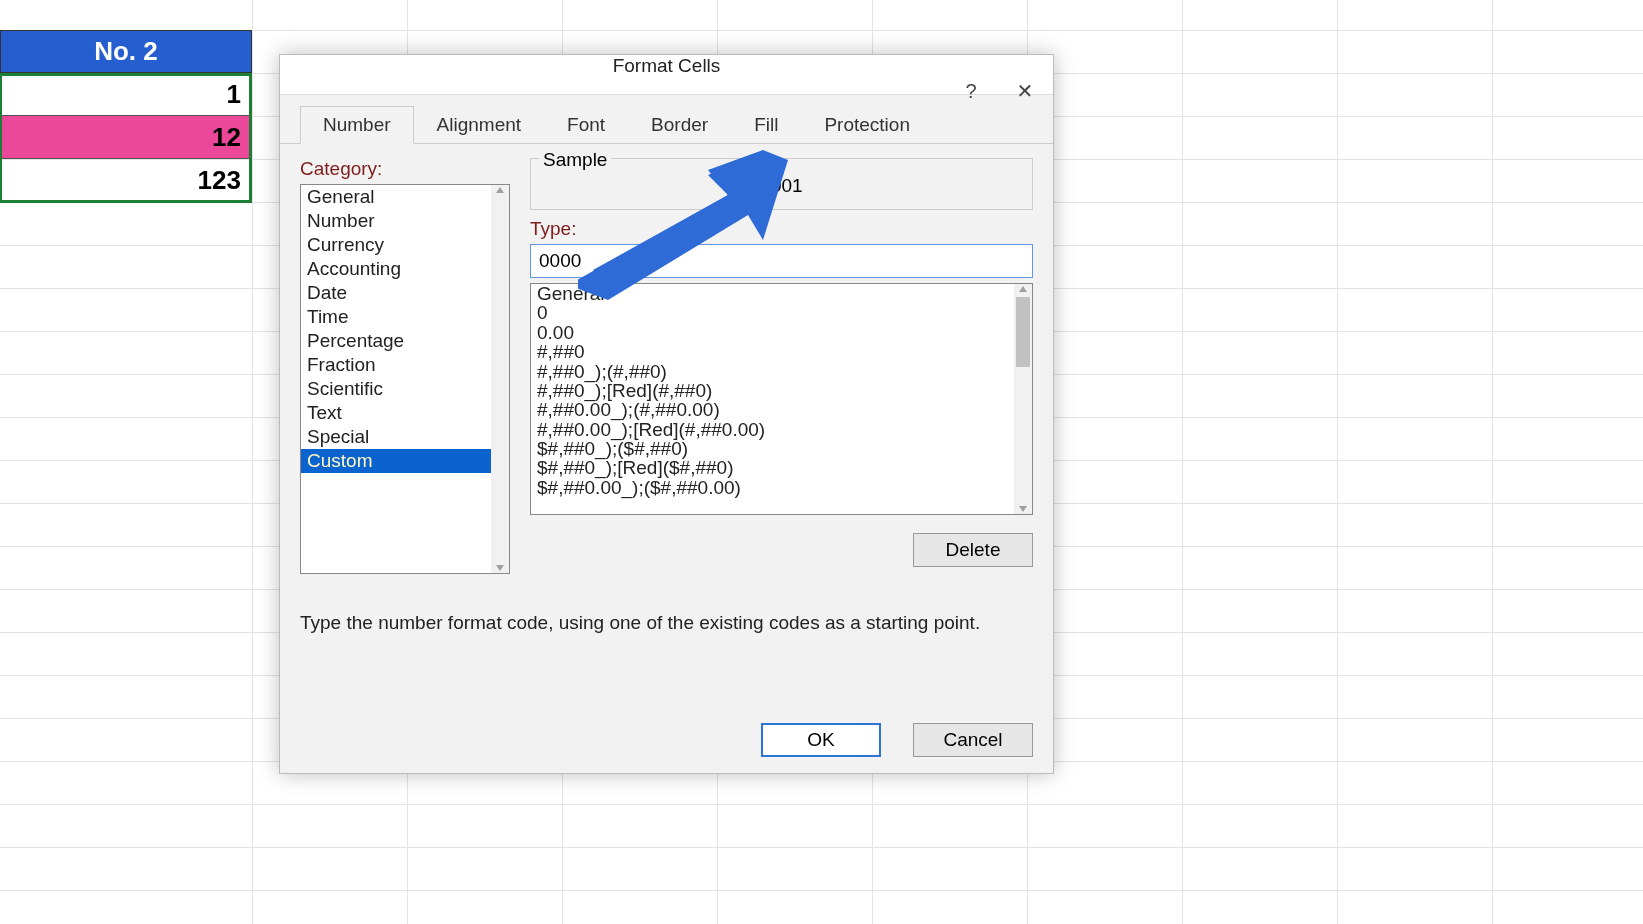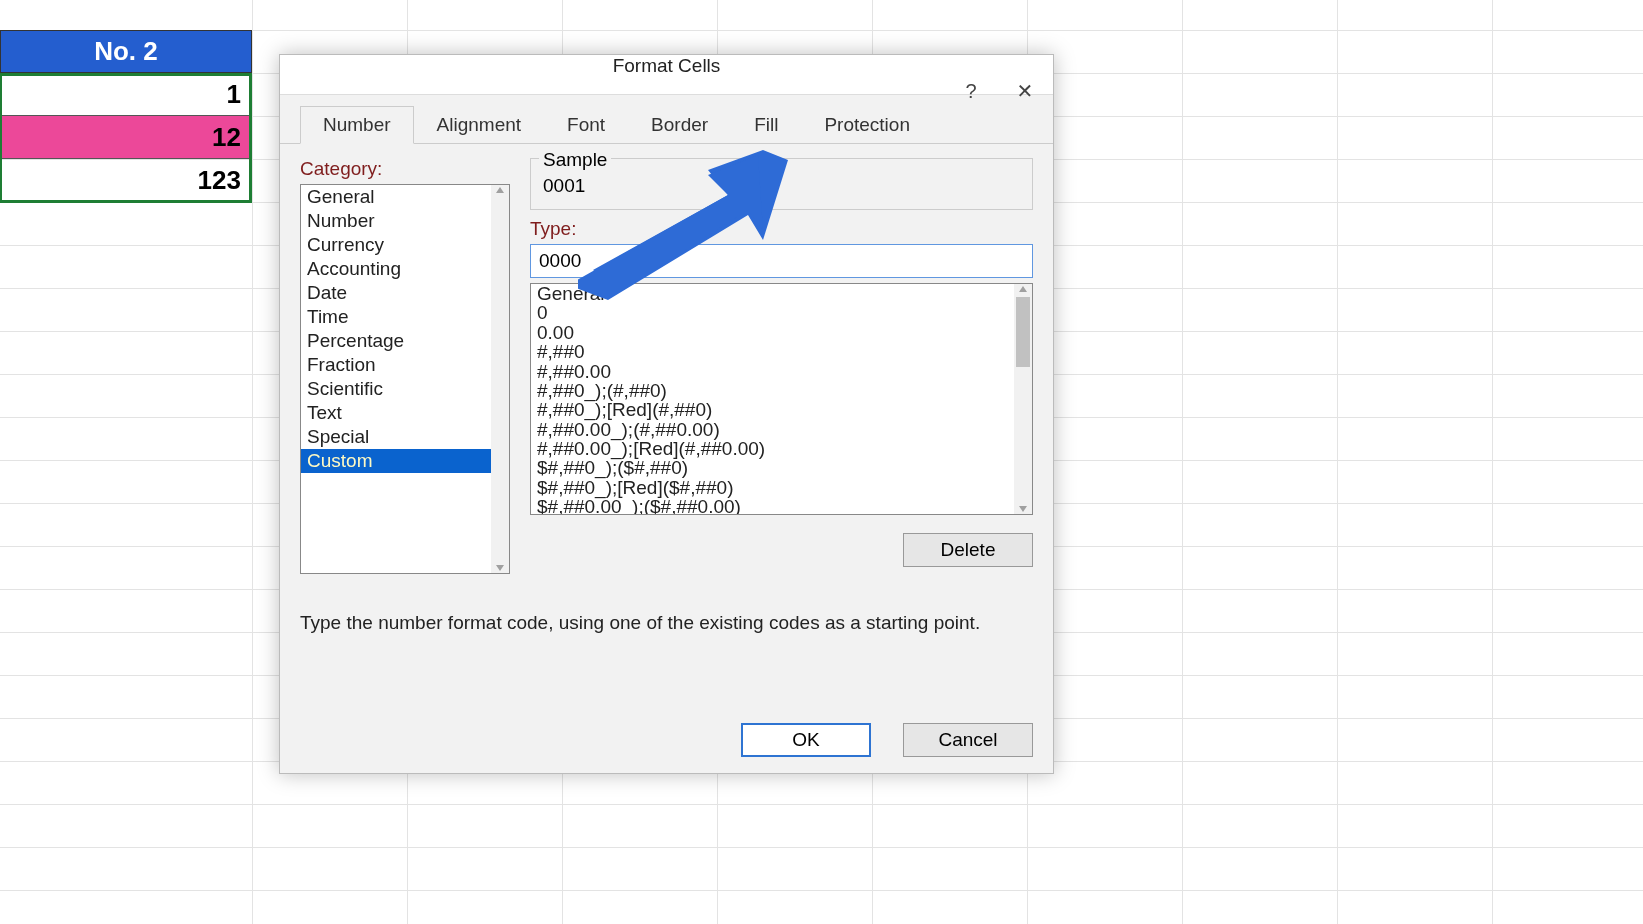--- a/index.html
+++ b/index.html
@@ -44,34 +44,34 @@
               overflow:hidden; position:relative; }
   .cat-list .scrollbar { position:absolute; right:0; top:0; bottom:0; width:18px;
                          background:#f1f1f1; display:flex; flex-direction:column;
                          justify-content:space-between; align-items:center; }
   .scrollbar svg { width:10px; height:10px; fill:#a0a0a0; }
   .cat-item { padding:1px 6px; font-size:19px; color:#222; cursor:pointer; }
   .cat-item.selected { background:#0a63ce; color:#fef9c3; }
 
   .right-col { flex:1; }
   .sample-box { border:1px solid #ccc; background:#f2f2f2; padding:10px 12px 12px 12px;
-                margin-bottom:8px; position:relative; }
+                margin-bottom:8px; position:relative;text-align:center; }
   .sample-box .lbl { position:absolute; top:-10px; left:8px; background:#f2f2f2;
                      padding:0 4px; font-size:19px; }
   .sample-val { font-size:19px; padding-top:6px; }
   .type-input { width:100%; height:34px; border:1px solid #6097e0; padding:4px 8px;
                 font-size:19px; font-family:Liberation Sans, sans-serif; background:#fff; }
   .type-list { width:100%; height:232px; border:1px solid #888; background:#fff;
                margin-top:5px; overflow:hidden; position:relative; }
   .type-list .item { padding:0 6px; font-size:19px; color:#222; line-height:1.02; cursor:pointer; }
   .type-list .scrollbar { position:absolute; right:0; top:0; bottom:0; width:18px;
                           background:#f1f1f1; display:flex; flex-direction:column;
                           align-items:center; }
   .type-list .thumb { width:14px; height:70px; background:#c1c1c1; margin-top:3px; }
-  .btn { width:130px; height:34px; background:#e6e6e6; border:1px solid #999;
+  .btn { width:120px; height:34px; background:#e6e6e6; border:1px solid #999;
          font-size:19px; cursor:pointer; }
   .btn.primary { background:#fff; border:2px solid #2e74d2; }
   .del-row { display:flex; justify-content:flex-end; margin-top:18px; }
   .hint { font-size:19px; color:#222; margin-top:38px; }
   .footer { position:absolute; bottom:16px; right:20px; display:flex; gap:32px; }
 
   
   .arrow { position:absolute; left:578px; top:150px; pointer-events:none; }
 </style>
 </head>
@@ -175,21 +175,20 @@
         </div>
 
         <div class="label">Type:</div>
         <input class="type-input" value="0000" style="">
 
         <div class="type-list">
           <div class="item">General</div>
           <div class="item">0</div>
           <div class="item">0.00</div>
           <div class="item">#,##0</div>
-          <div class="item">#,##0.00</div>
           <div class="item">#,##0_);(#,##0)</div>
           <div class="item">#,##0_);[Red](#,##0)</div>
           <div class="item">#,##0.00_);(#,##0.00)</div>
           <div class="item">#,##0.00_);[Red](#,##0.00)</div>
           <div class="item">$#,##0_);($#,##0)</div>
           <div class="item">$#,##0_);[Red]($#,##0)</div>
           <div class="item">$#,##0.00_);($#,##0.00)</div>
           <div class="scrollbar">
             <svg viewBox="0 0 10 10">
                 <polygon points="5,2 9,8 1,8"></polygon>

